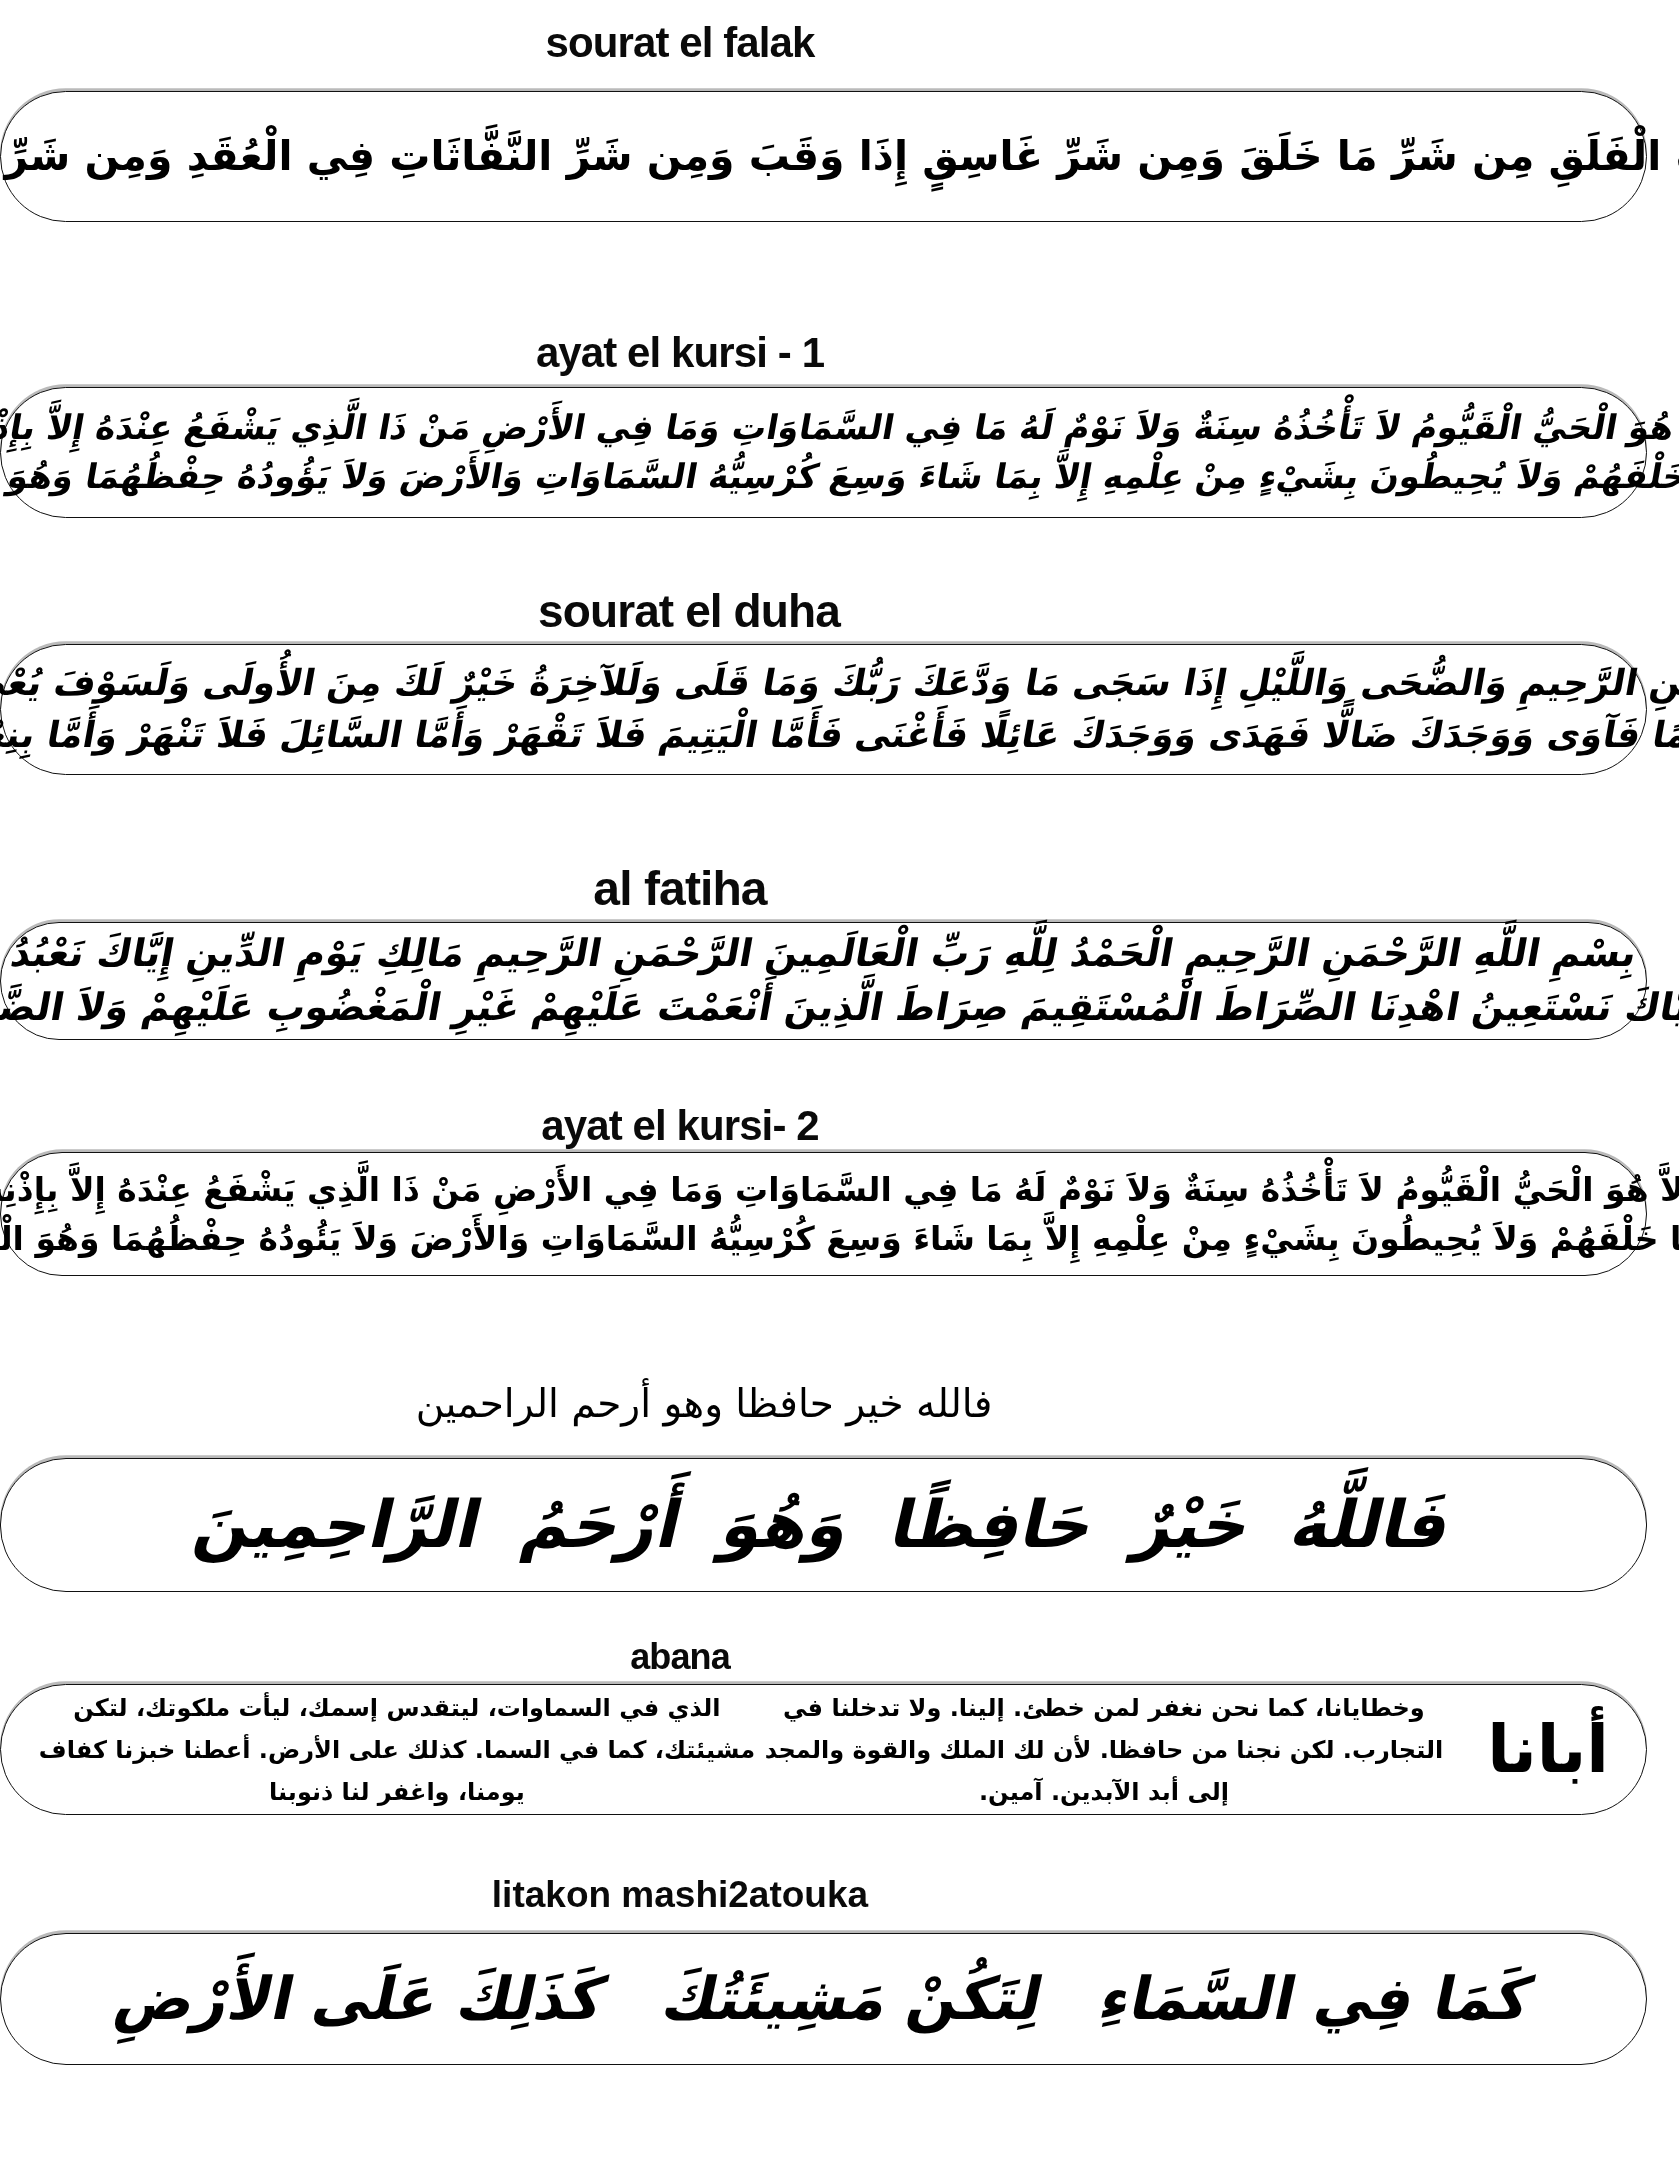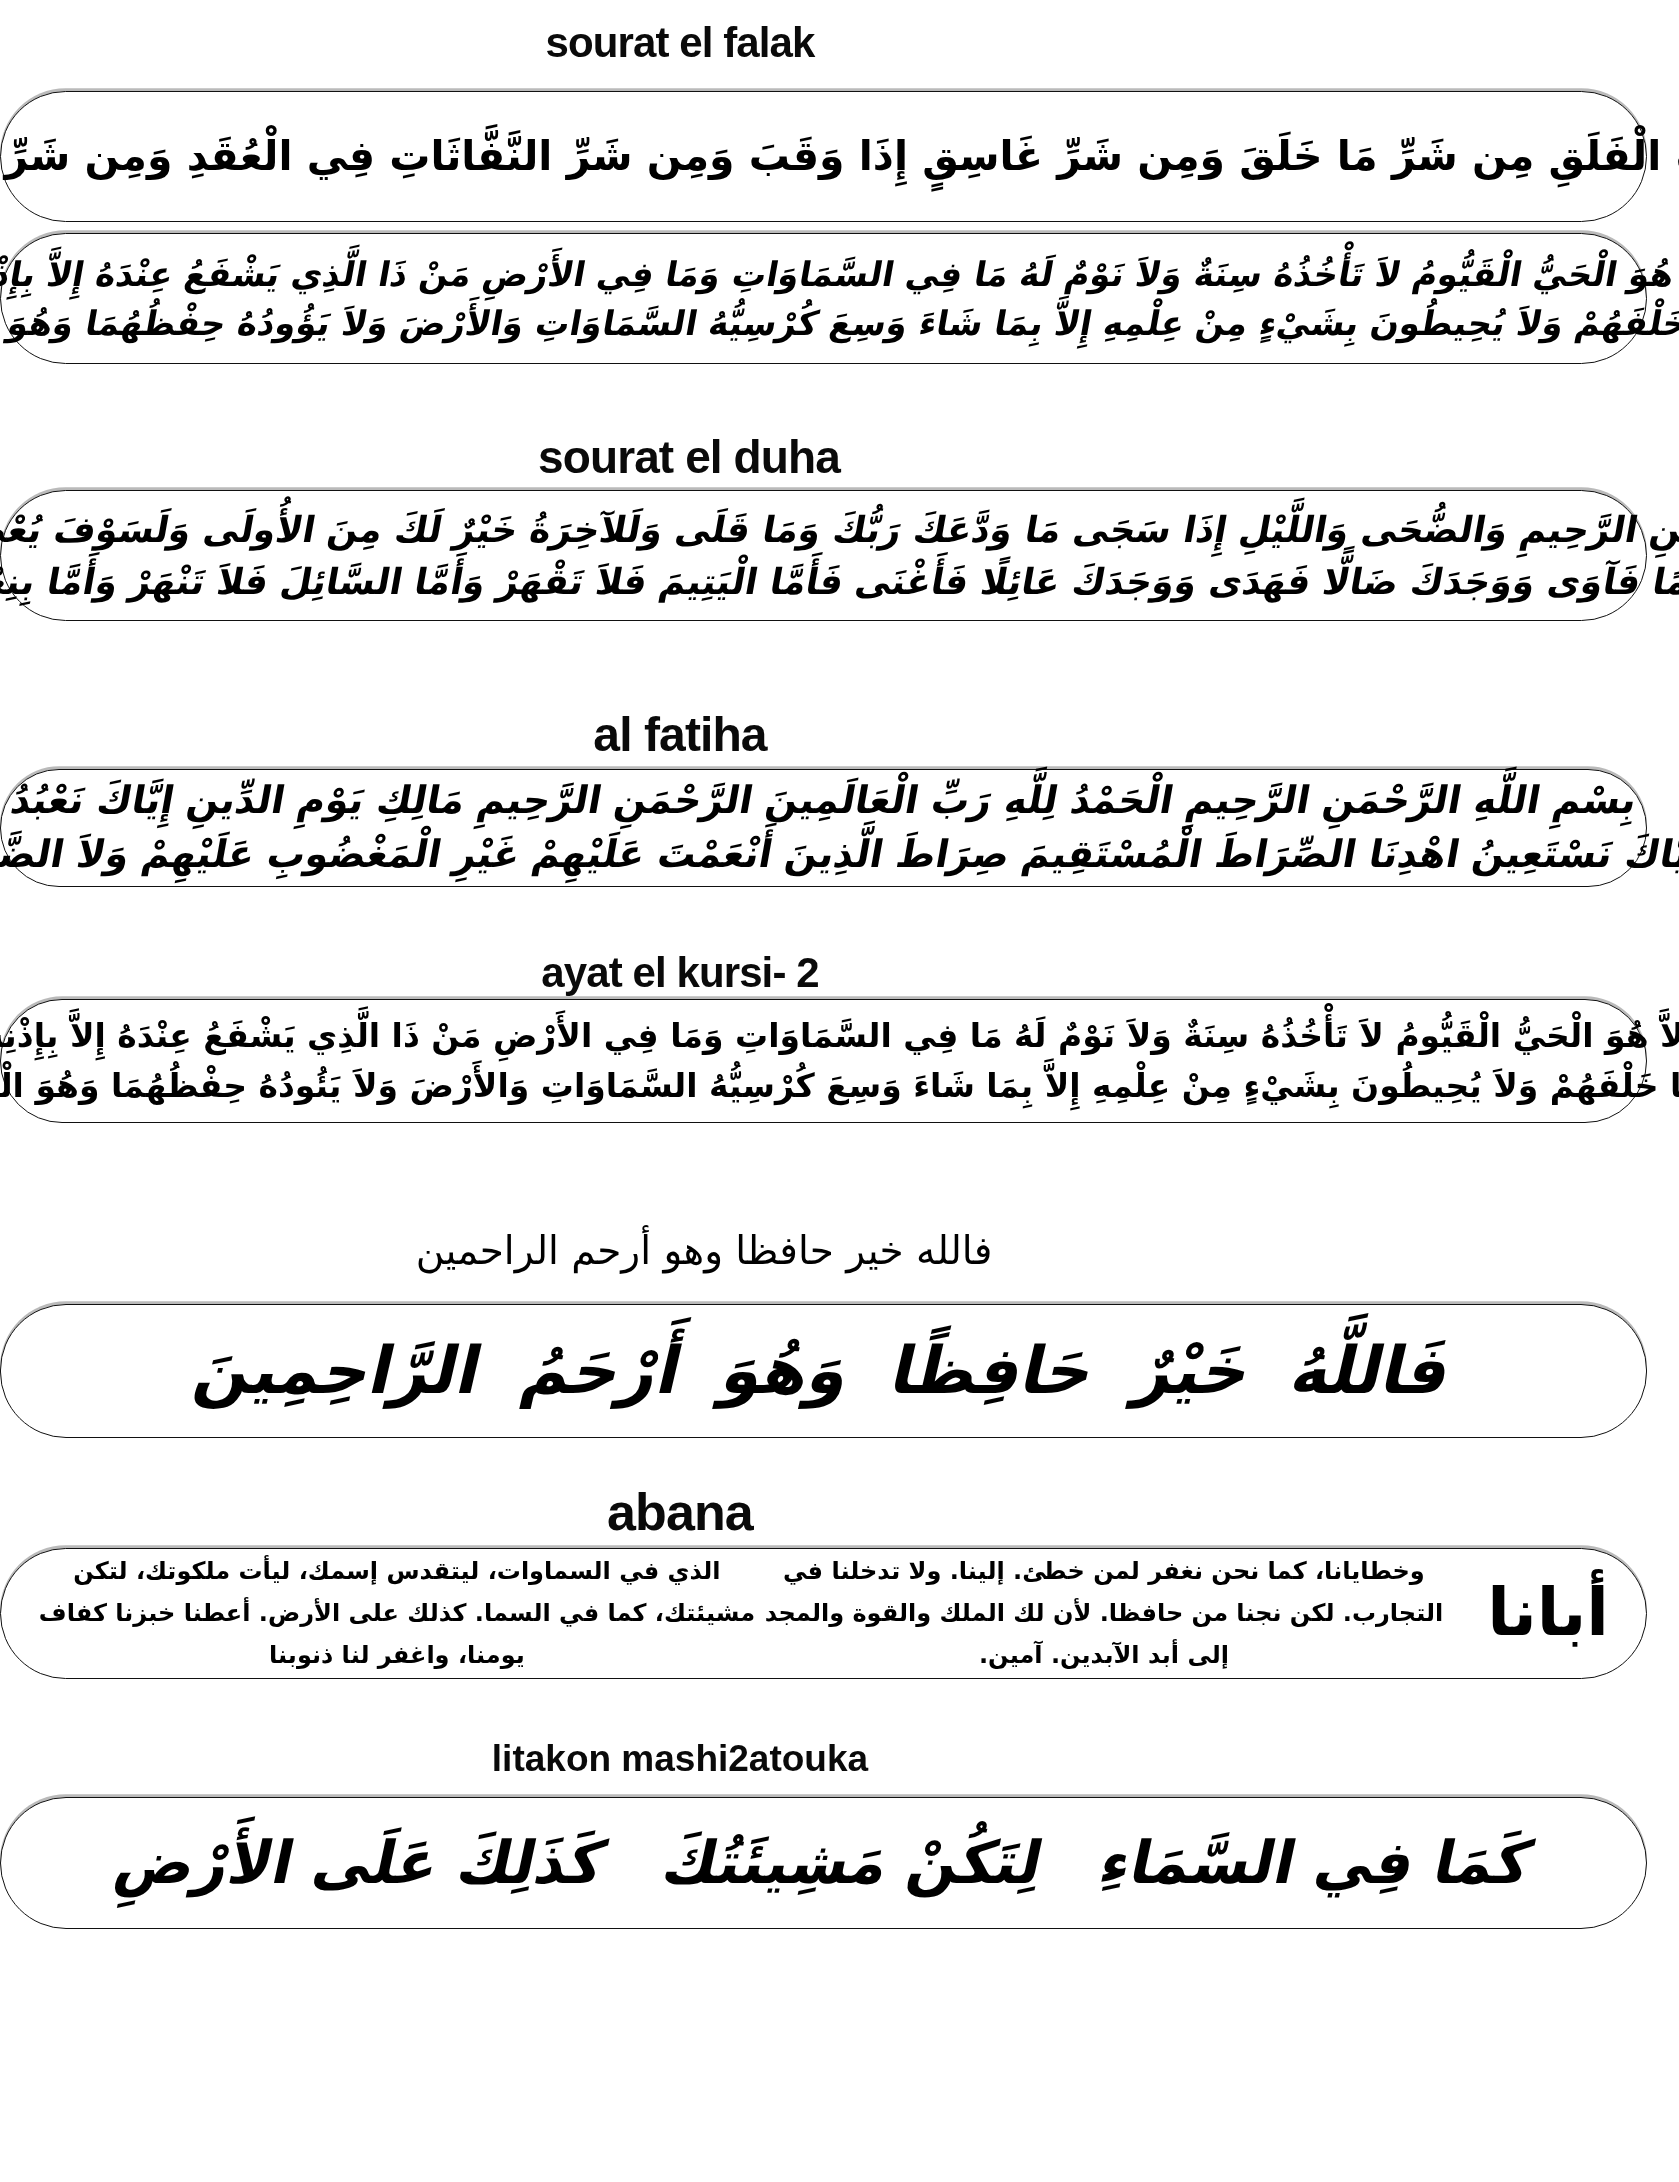--- a/index.html
+++ b/index.html
@@ -11,21 +11,21 @@
   .page{width:1360px;height:2183px;position:relative;}
 
   .sec-title{
     text-align:center;font-weight:bold;color:#0a0a0a;
     font-family:"Liberation Sans", sans-serif;
     letter-spacing:-0.9px;line-height:1.08;
   }
   .t-46{font-size:42px;}
   .t-50{font-size:46px;padding-left:18px;}
   .t-52{font-size:48px;}
-  .t-48{font-size:52px;}
+  .t-48{font-size:36px;}
   .t-40{font-size:37px;}
 
   .verse-box{
     width:1647px;margin:0 auto;box-sizing:border-box;
     border:1.8px solid #111;border-radius:66px;
     box-shadow:0 -2.8px 0 rgba(130,130,130,0.55);
     display:flex;flex-direction:column;justify-content:center;align-items:center;
     background:#fff;
     padding:0 55px;
   }
@@ -84,20 +84,21 @@
 </head>
 <body>
 
 <div class="page">
 
   <div class="sec-title t-46 mt-title1">sourat el falak</div>
   <div class="verse-box mt-box1">
     <div class="ar naskh-big" lang="ar" dir="rtl">قُلْ أَعُوذُ بِرَبِّ الْفَلَقِ مِن شَرِّ مَا خَلَقَ وَمِن شَرِّ غَاسِقٍ إِذَا وَقَبَ وَمِن شَرِّ النَّفَّاثَاتِ فِي الْعُقَدِ وَمِن شَرِّ حَاسِدٍ إِذَا حَسَدَ</div>
   </div>
 
+  <div class="sec-title t-46 mt-title2">ayat el kursi - 1</div>
   <div class="verse-box mt-box2">
     <div class="ar ornate orn-38" lang="ar" dir="rtl">اللَّهُ لاَ إِلَهَ إِلاَّ هُوَ الْحَيُّ الْقَيُّومُ لاَ تَأْخُذُهُ سِنَةٌ وَلاَ نَوْمٌ لَهُ مَا فِي السَّمَاوَاتِ وَمَا فِي الأَرْضِ مَنْ ذَا الَّذِي يَشْفَعُ عِنْدَهُ إِلاَّ بِإِذْنِهِ يَعْلَمُ مَا بَيْنَ</div>
     <div class="ar ornate orn-38" lang="ar" dir="rtl">أَيْدِيهِمْ وَمَا خَلْفَهُمْ وَلاَ يُحِيطُونَ بِشَيْءٍ مِنْ عِلْمِهِ إِلاَّ بِمَا شَاءَ وَسِعَ كُرْسِيُّهُ السَّمَاوَاتِ وَالأَرْضَ وَلاَ يَؤُودُهُ حِفْظُهُمَا وَهُوَ الْعَلِيُّ الْعَظِيمُ</div>
   </div>
 
   <div class="sec-title t-50 mt-title3">sourat el duha</div>
   <div class="verse-box mt-box3">
     <div class="ar ornate orn-40" lang="ar" dir="rtl">بِسْمِ اللَّهِ الرَّحْمَنِ الرَّحِيمِ وَالضُّحَى وَاللَّيْلِ إِذَا سَجَى مَا وَدَّعَكَ رَبُّكَ وَمَا قَلَى وَلَلآخِرَةُ خَيْرٌ لَكَ مِنَ الأُولَى وَلَسَوْفَ يُعْطِيكَ رَبُّكَ فَتَرْضَى</div>
     <div class="ar ornate orn-40" lang="ar" dir="rtl">أَلَمْ يَجِدْكَ يَتِيمًا فَآوَى وَوَجَدَكَ ضَالًّا فَهَدَى وَوَجَدَكَ عَائِلًا فَأَغْنَى فَأَمَّا الْيَتِيمَ فَلاَ تَقْهَرْ وَأَمَّا السَّائِلَ فَلاَ تَنْهَرْ وَأَمَّا بِنِعْمَةِ رَبِّكَ فَحَدِّثْ</div>
   </div>

